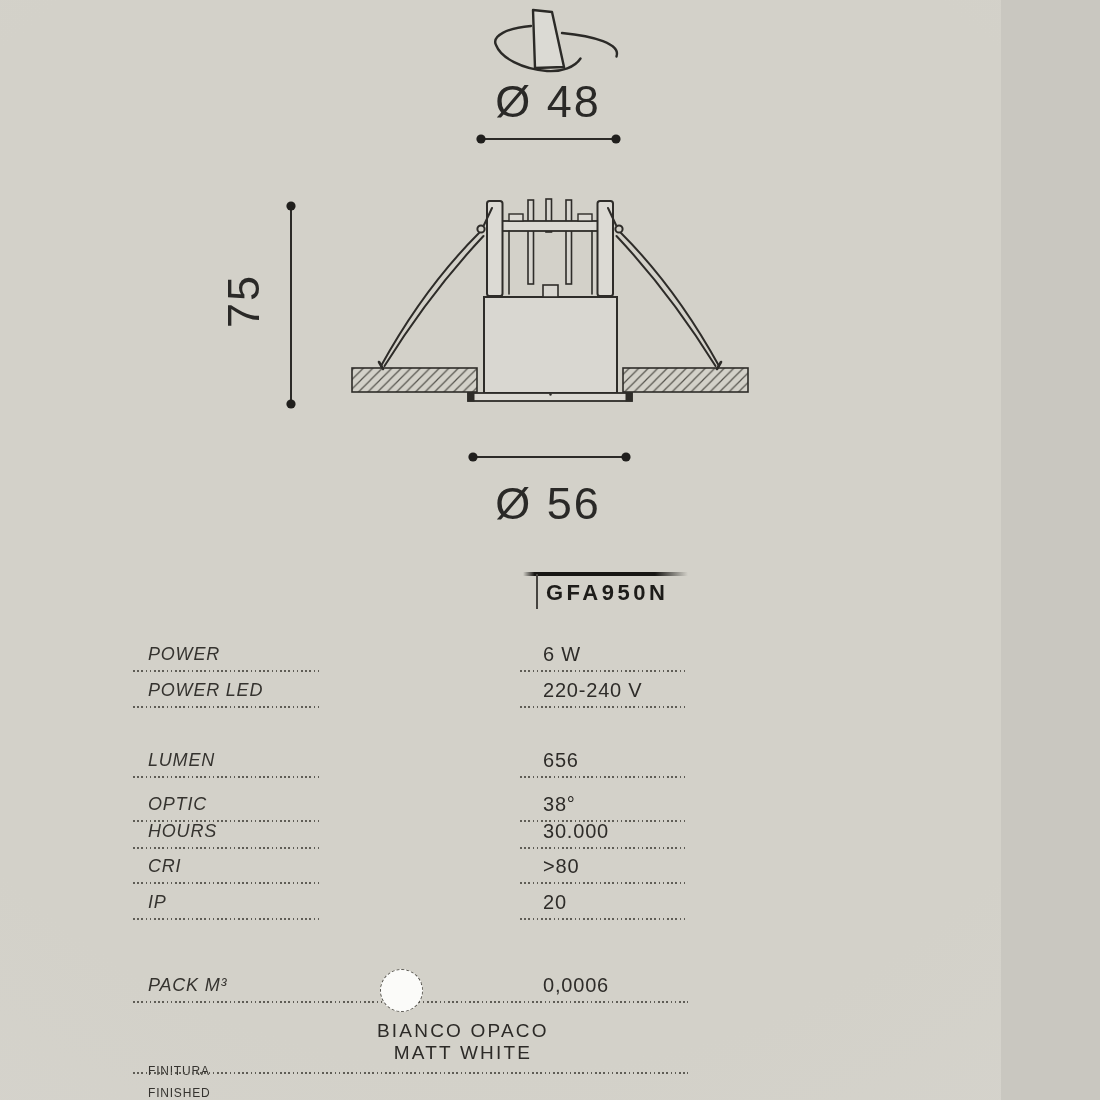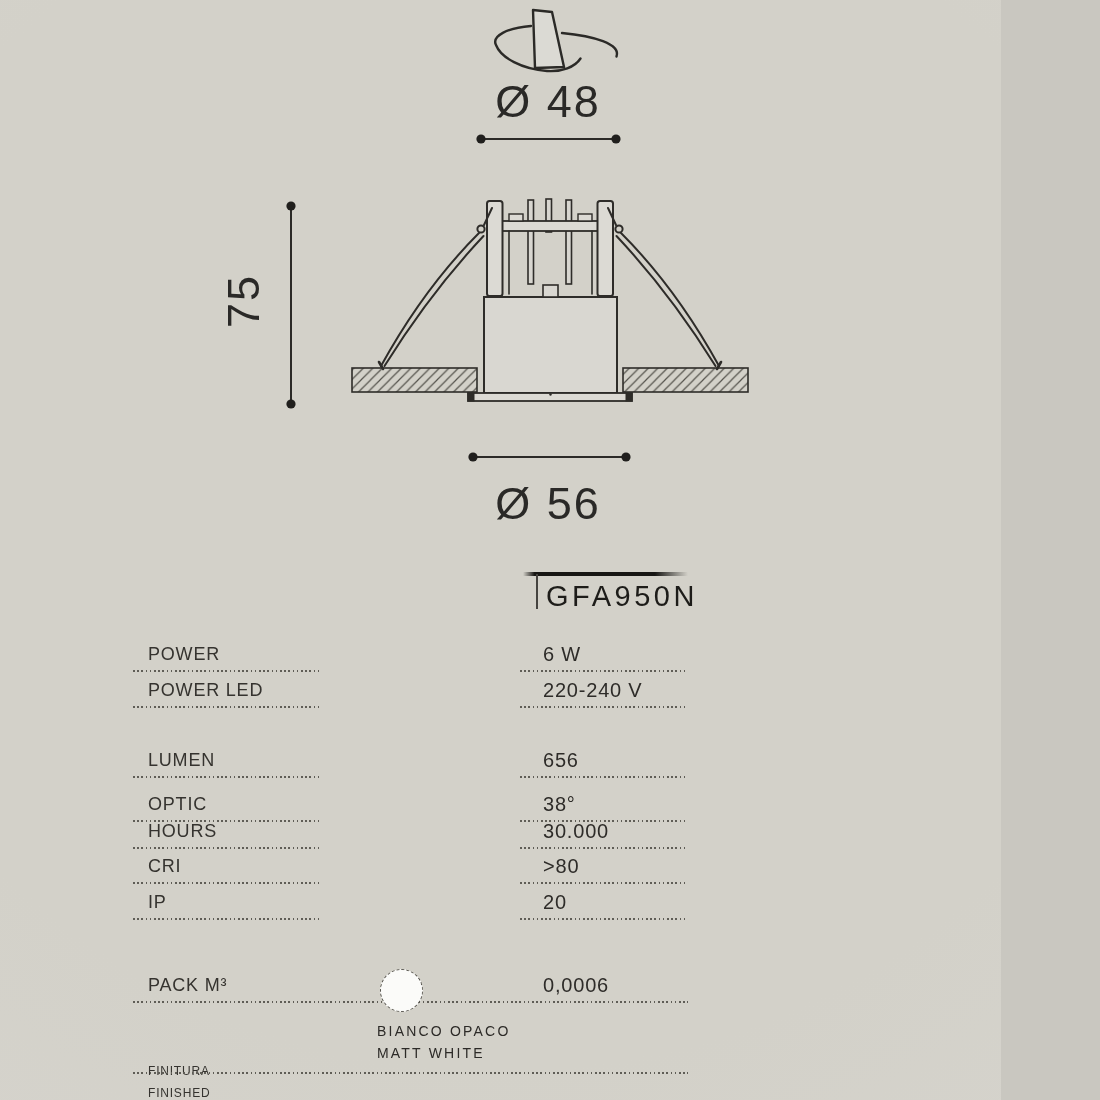--- a/index.html
+++ b/index.html
@@ -8,41 +8,41 @@
     background:radial-gradient(140% 115% at 50% 42%, #d3d1c9 48%, #d7d5cf 82%, #deddd9 100%);
     font-family:"Liberation Sans","DejaVu Sans",sans-serif;color:#32302d;
   }
   svg{position:absolute;left:0;top:0;display:block;}
   .dimtext{font-family:"Liberation Sans","DejaVu Sans",sans-serif;fill:#2a2927;}
 
   
   .code-bar{position:absolute;left:523px;top:572px;width:165px;height:4px;
     background:linear-gradient(to right, rgba(22,21,18,0) 0%, #171613 7%, #171613 80%, rgba(22,21,18,0) 100%);}
   .code-tick{position:absolute;left:536px;top:574px;width:2px;height:35px;background:#45433f;}
-  .code-text{position:absolute;left:546px;top:580px;font-size:29px;font-weight:400;
+  .code-text{position:absolute;left:546px;top:580px;font-size:22px;font-weight:700;
     letter-spacing:3.5px;color:#1d1c19;}
 
   
   .spec-row{position:absolute;left:133px;width:555px;height:33px;}
-  .spec-label{position:absolute;left:15px;bottom:7px;font-size:18px;letter-spacing:0.8px;color:#35332f;white-space:nowrap;}
+  .spec-label{position:absolute;left:15px;bottom:7px;font-size:18px;letter-spacing:0.8px;color:#35332f;white-space:nowrap;font-style:italic;}
   .spec-value{position:absolute;left:410px;bottom:6px;font-size:20px;letter-spacing:0.8px;color:#2e2c29;white-space:nowrap;}
   .dotline{position:absolute;bottom:0;height:2px;
     background:repeating-linear-gradient(to right,#5f5d56 0 1.6px,rgba(0,0,0,0) 1.6px 4.2px);}
   .dotline.left{left:0;width:189px;}
   .dotline.right{left:387px;width:168px;}
   .dotline.full{left:0;width:555px;}
   .dotline.standalone{position:absolute;}
 
   
   .swatch{position:absolute;left:380px;top:969px;width:43px;height:43px;border-radius:50%;
     border:1px dashed #55534d;box-sizing:border-box;}
   .finish-label{position:absolute;left:148px;top:1024px;font-size:12px;line-height:22px;
     letter-spacing:0.8px;color:#35332f;margin-top:36px;}
-  .finish-value{position:absolute;left:377px;top:1020px;font-size:14px;line-height:22px;
-    letter-spacing:2.2px;color:#2c2a27;}
+  .finish-value{position:absolute;left:377px;top:1020px;font-size:19px;line-height:22px;
+    letter-spacing:2.2px;color:#2c2a27;text-align:center;}
 </style>
 </head>
 <body>
 
 <div class="page">
 
   <svg width="1100" height="530" viewBox="0 0 1100 530">
     <defs>
       <pattern id="hatch" patternUnits="userSpaceOnUse" width="9.5" height="9.5">
         <path d="M0 9.5 L9.5 0 M-1.5 1.5 L1.5 -1.5 M8 11 L11 8" stroke="#55534d" stroke-width="1.2" fill="none"></path>

